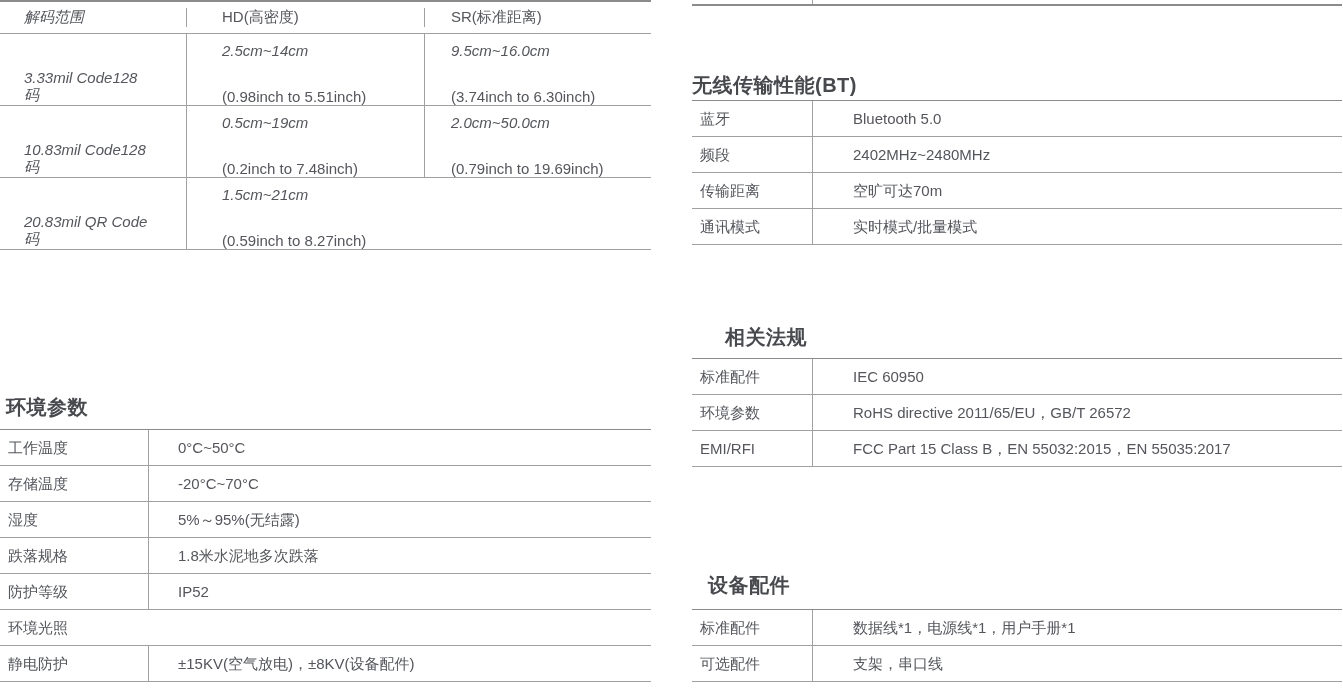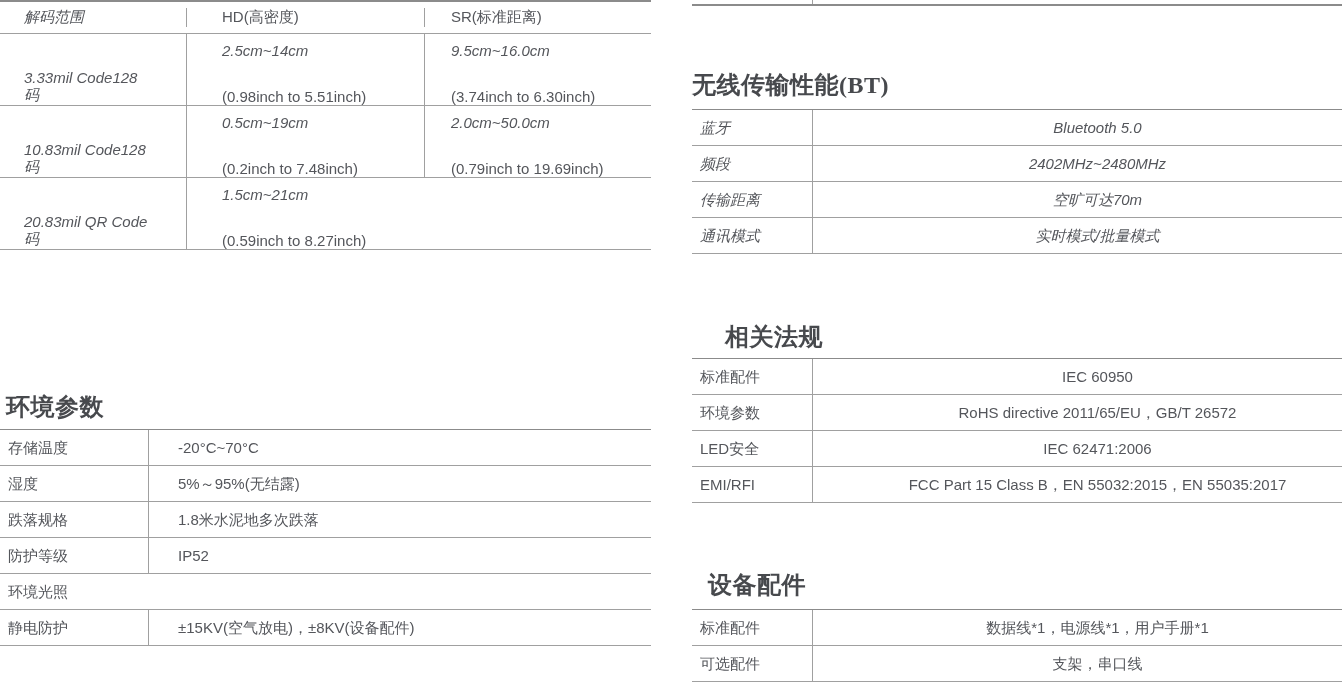--- a/index.html
+++ b/index.html
@@ -14,22 +14,22 @@
   body{
     font-family:"Liberation Sans","DejaVu Sans",sans-serif;
     color:var(--text);
     width:1343px;height:689px;position:relative;overflow:hidden;
     font-size:15px;
   }
   .abs{position:absolute;}
 
   
   .section-title{
-    font-size:24px;font-weight:bold;color:var(--heading);
-    letter-spacing:0.5px;line-height:24px;font-family:Liberation Serif, serif;
+    font-size:20px;font-weight:bold;color:var(--heading);
+    letter-spacing:0.5px;line-height:24px;
   }
 
   
   .decode-table{left:0;top:3;width:651px;}
   .dt-row{display:flex;border-bottom:1px solid var(--line);}
   .dt-row.header{
     height:34px;align-items:center;
     border-top:2px solid var(--line-dark);
   }
   .dt-row.data{height:72px;align-items:flex-end;}
@@ -43,21 +43,21 @@
   
   .kv-table{border-top:1.5px solid var(--line-dark);}
   .kv-row{display:flex;height:36px;border-bottom:1px solid var(--line);}
   .kv-label,.kv-value{line-height:35px;white-space:nowrap;overflow:hidden;}
   .kv-value{border-left:1px solid var(--line);flex:1;}
   
   .kv-left .kv-label{width:148px;padding-left:8px;}
   .kv-left .kv-value{padding-left:29px;}
   
   .kv-right .kv-label{width:120px;padding-left:8px;}
-  .kv-right .kv-value{padding-left:40px;text-align:center;}
+  .kv-right .kv-value{padding-left:40px;}
 
   
   .cutoff-line{left:692px;top:4px;width:650px;height:2px;background:var(--line-dark);}
   .cutoff-stub{left:812px;top:0;width:1px;height:4px;background:var(--line);}
 </style>
 </head>
 <body>
 
 <div class="abs decode-table">
   <div class="dt-row header">
@@ -97,20 +97,24 @@
       <div class="cell-l1">1.5cm~21cm</div>
       <div class="cell-l2">(0.59inch to 8.27inch)</div>
     </div>
   </div>
 </div>
 
 <div class="abs section-title" style="left:6px;top:395px;">环境参数</div>
 
 <div class="abs kv-table kv-left" style="left:0;top:429px;width:651px;">
   <div class="kv-row">
+    <div class="kv-label">工作温度</div>
+    <div class="kv-value">0°C~50°C</div>
+  </div>
+  <div class="kv-row">
     <div class="kv-label">存储温度</div>
     <div class="kv-value">-20°C~70°C</div>
   </div>
   <div class="kv-row">
     <div class="kv-label">湿度</div>
     <div class="kv-value">5%～95%(无结露)</div>
   </div>
   <div class="kv-row">
     <div class="kv-label">跌落规格</div>
     <div class="kv-value">1.8米水泥地多次跌落</div>
@@ -126,21 +130,21 @@
     <div class="kv-label">静电防护</div>
     <div class="kv-value">±15KV(空气放电)，±8KV(设备配件)</div>
   </div>
 </div>
 
 <div class="abs cutoff-line"></div>
 <div class="abs cutoff-stub"></div>
 
 <div class="abs section-title" style="left:692px;top:73px;">无线传输性能(BT)</div>
 
-<div class="abs kv-table kv-right" style="left:692px;top:109px;width:650px;font-style:italic;">
+<div class="abs kv-table kv-right" style="left:692px;top:100px;width:650px;">
   <div class="kv-row">
     <div class="kv-label">蓝牙</div>
     <div class="kv-value">Bluetooth 5.0</div>
   </div>
   <div class="kv-row">
     <div class="kv-label">频段</div>
     <div class="kv-value">2402MHz~2480MHz</div>
   </div>
   <div class="kv-row">
     <div class="kv-label">传输距离</div>
@@ -157,24 +161,20 @@
 <div class="abs kv-table kv-right" style="left:692px;top:358px;width:650px;">
   <div class="kv-row">
     <div class="kv-label">标准配件</div>
     <div class="kv-value">IEC 60950</div>
   </div>
   <div class="kv-row">
     <div class="kv-label">环境参数</div>
     <div class="kv-value">RoHS directive 2011/65/EU，GB/T 26572</div>
   </div>
   <div class="kv-row">
-    <div class="kv-label">LED安全</div>
-    <div class="kv-value">IEC 62471:2006</div>
-  </div>
-  <div class="kv-row">
     <div class="kv-label">EMI/RFI</div>
     <div class="kv-value">FCC Part 15 Class B，EN 55032:2015，EN 55035:2017</div>
   </div>
 </div>
 
 <div class="abs section-title" style="left:708px;top:573px;">设备配件</div>
 
 <div class="abs kv-table kv-right" style="left:692px;top:609px;width:650px;">
   <div class="kv-row">
     <div class="kv-label">标准配件</div>

